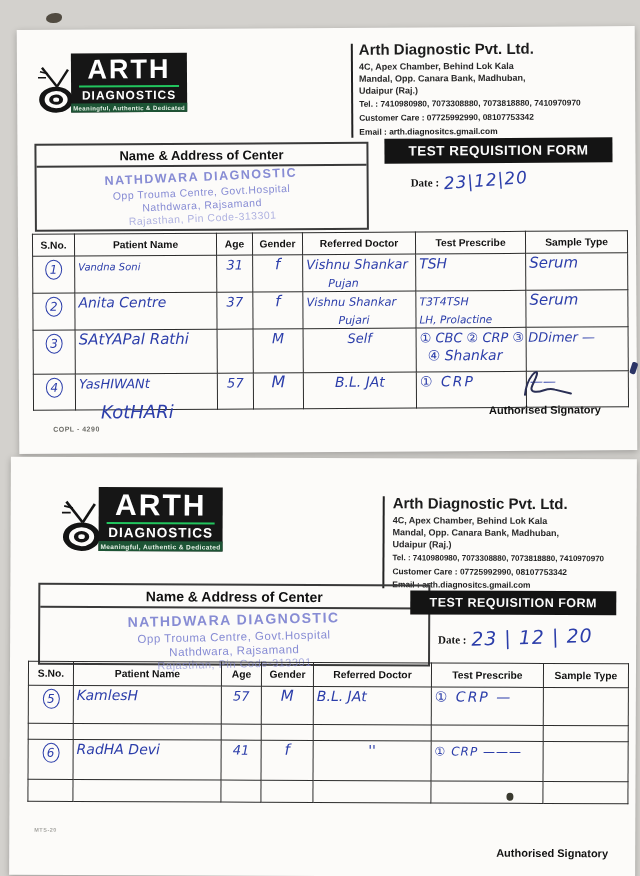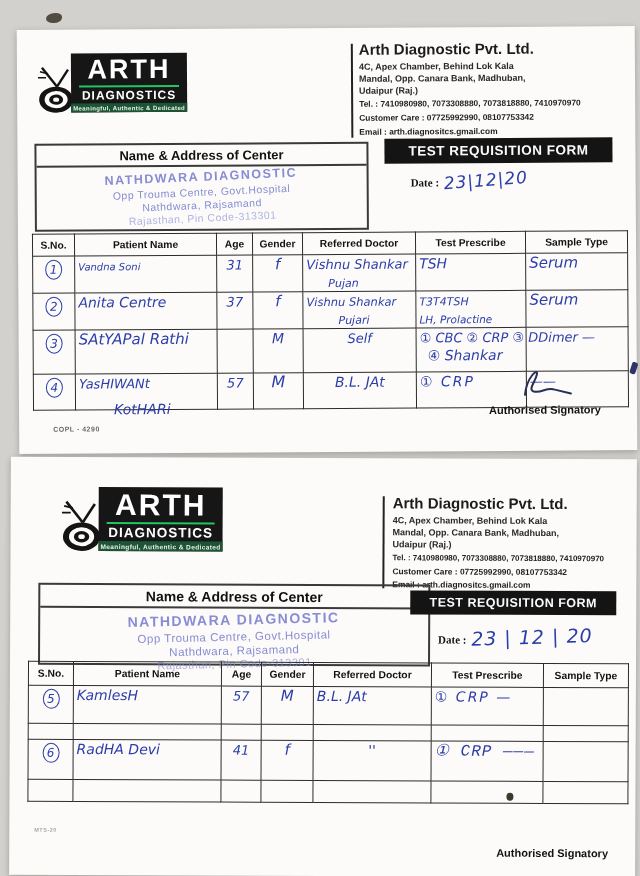--- a/index.html
+++ b/index.html
@@ -63,21 +63,21 @@
   .cell-hw{font-size:13px;line-height:1.15;white-space:nowrap;}
   .circ{
     display:inline-block;min-width:15px;height:18px;line-height:18px;text-align:center;
     border:1.6px solid #2c3eaa;border-radius:50%;font-size:12px;margin-top:3px;
   }
   .center{text-align:center;}
   .tiny-code{position:absolute;font-size:7px;font-weight:bold;color:#6b6b66;letter-spacing:.5px;}
   .auth{position:absolute;font-size:11px;font-weight:bold;color:#111;}
   .sig{position:absolute;}
   .pen-mark{position:absolute;background:#2c3566;border-radius:2px;}
-  .overflow-name{position:absolute;font-size:14px;margin-left:13px;}
+  .overflow-name{position:absolute;font-size:18px;}
 </style>
 </head>
 <body>
 
 <div class="smudge" style="left:46px;top:13px;"></div>
 
 <div class="paper" id="paper1">
 
   <div class="logo-group" style="left:18px;top:24px;width:180px;height:70px;">
     <span class="dart">
@@ -284,21 +284,21 @@
           <td></td>
           <td></td>
       <td></td>
     </tr>
     <tr style="height:40px;">
       <td class="center"><span class="hw circ">6</span></td>
       <td><span class="hw cell-hw" style="font-size:14px;">RadHA Devi</span></td>
       <td class="center"><span class="hw cell-hw">41</span></td>
       <td class="center"><span class="hw cell-hw" style="font-size:15px;">f</span></td>
       <td class="center"><span class="hw cell-hw" style="font-size:14px;">''</span></td>
-      <td style="white-space:nowrap;"><span class="hw cell-hw" style="font-size:16px;letter-spacing:1px;font-family:Liberation Mono, monospace;">① CRP ———</span></td>
+      <td style="white-space:nowrap;"><span class="hw cell-hw" style="font-size:12px;letter-spacing:1px;">① CRP ———</span></td>
       <td><span class="hw cell-hw"></span></td>
     </tr>
     <tr style="height:22px;">
       <td></td>
           <td></td>
           <td></td>
       <td></td>
           <td></td>
           <td></td>
       <td></td>

